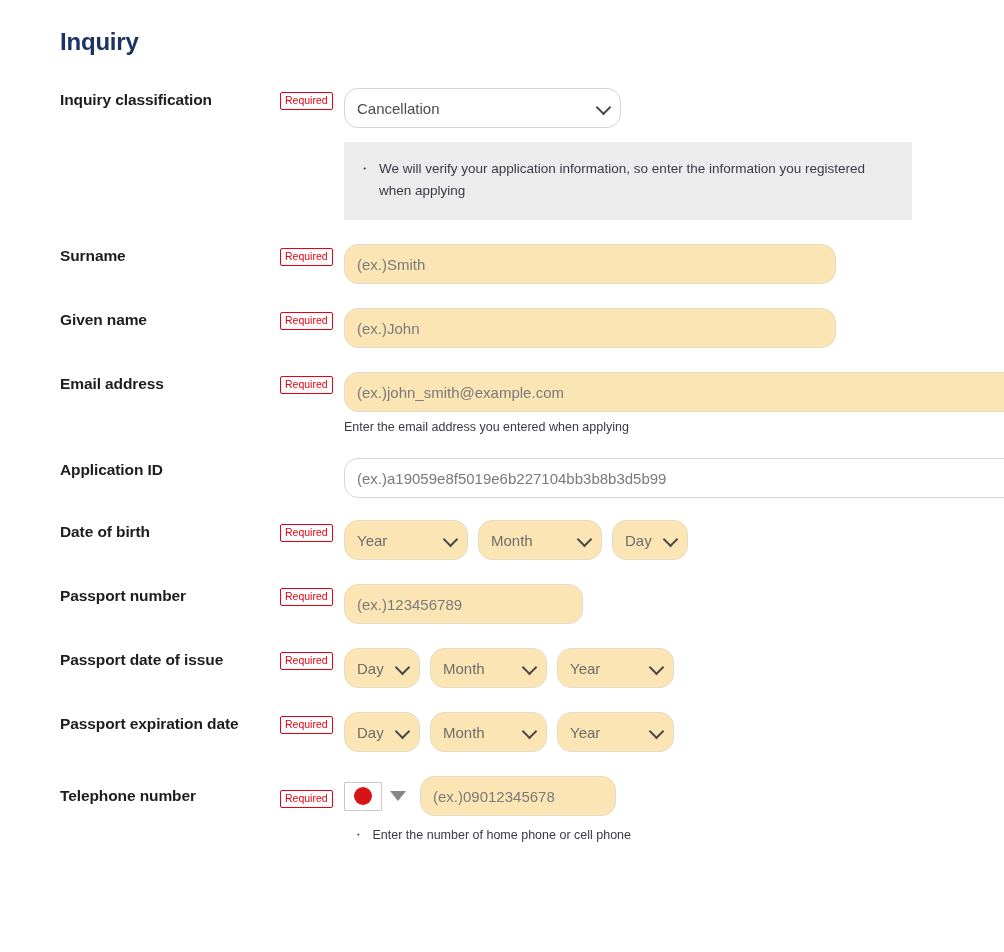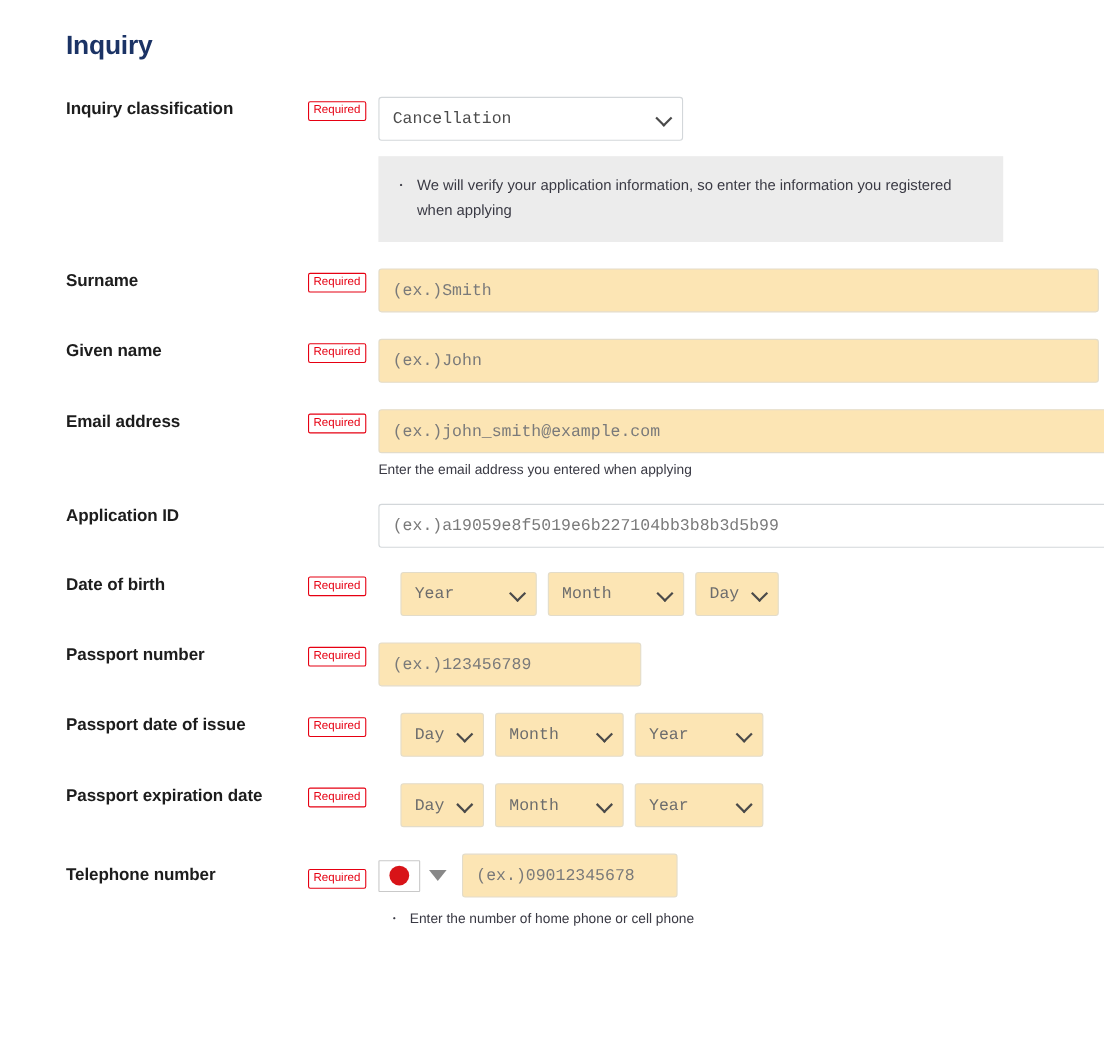--- a/index.html
+++ b/index.html
@@ -70,25 +70,25 @@
     background: #ffffff;
     white-space: nowrap;
   }
   .field-cell {
     flex: 1 1 auto;
   }
 
   
   .ctrl {
     box-sizing: border-box;
-    font-family: Liberation Mono, monospace;
+    font-family: Liberation Sans, sans-serif;
     font-size: 15px;
     color: #6d6d6d;
     border: 1px solid #d3d7da;
-    border-radius: 3px;
+    border-radius: 14px;
     background: #ffffff;
     height: 40px;
     padding: 0 12px;
     display: flex;
     align-items: center;
   }
   .ctrl.yellow {
     background: #fce5b4;
     border-color: #e3dcc9;
   }
@@ -104,26 +104,26 @@
     width: 9px;
     height: 9px;
     margin-top: -6px;
     border-right: 2px solid #4a4a4a;
     border-bottom: 2px solid #4a4a4a;
     transform: rotate(45deg);
   }
   .ctrl.input .ph { color: #7a7a7a; }
 
   .w-select-main { width: 277px; }
-  .w-full-1 { width: 655px; }
+  .w-full-1 { width: 492px; }
   .w-full-2 { width: 707px; }
   .w-passport { width: 239px; }
 
   
-  .date-group { display: flex; margin-left: 20px; }
+  .date-group { display: flex; }
   .date-group .ctrl { margin-right: 10px; }
   .dob-year { width: 124px; }
   .dob-month { width: 124px; }
   .dob-day { width: 76px; }
   .pp-day { width: 76px; }
   .pp-month { width: 117px; }
   .pp-year { width: 117px; }
 
   
   .notice {

